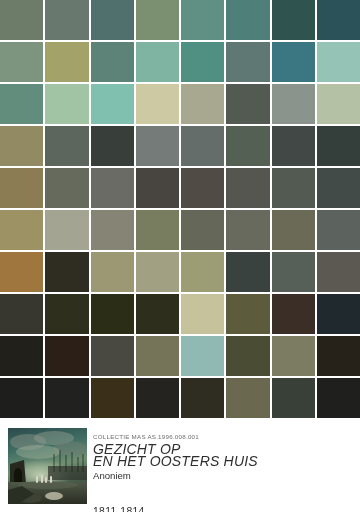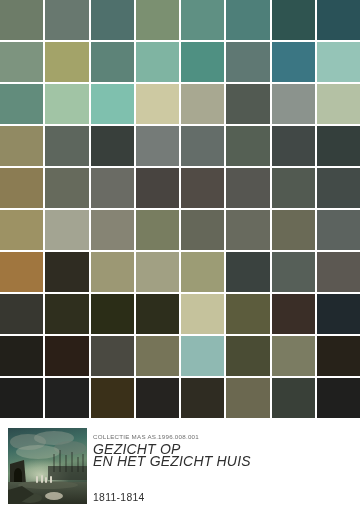--- a/index.html
+++ b/index.html
@@ -238,18 +238,19 @@
         </g>
         <ellipse cx="46" cy="68" rx="9" ry="4" fill="#cfcab6" opacity="0.75"></ellipse>
         <ellipse cx="22" cy="70" rx="12" ry="5" fill="#3c4334"></ellipse>
         <path d="M0 62 L14 58 L26 66 L10 76 L0 76 Z" fill="#2a2f23"></path>
       </svg>
     </div>
 
     <div id="caption-text">
       <span class="cap-line" id="collection-number">COLLECTIE MAS AS.1996.008.001</span>
       <span class="cap-line title-line">GEZICHT OP</span>
-      <span class="cap-line title-line">EN HET GEZICHT HUIS</span>
+      <span class="cap-line title-line">EN HET OOSTERS HUIS</span>
+      <span class="cap-line" id="artist-line">Anoniem</span>
       <span class="cap-line" id="date-line">1811-1814</span>
     </div>
 
   </div>
 </div>
 
 </body></html>

